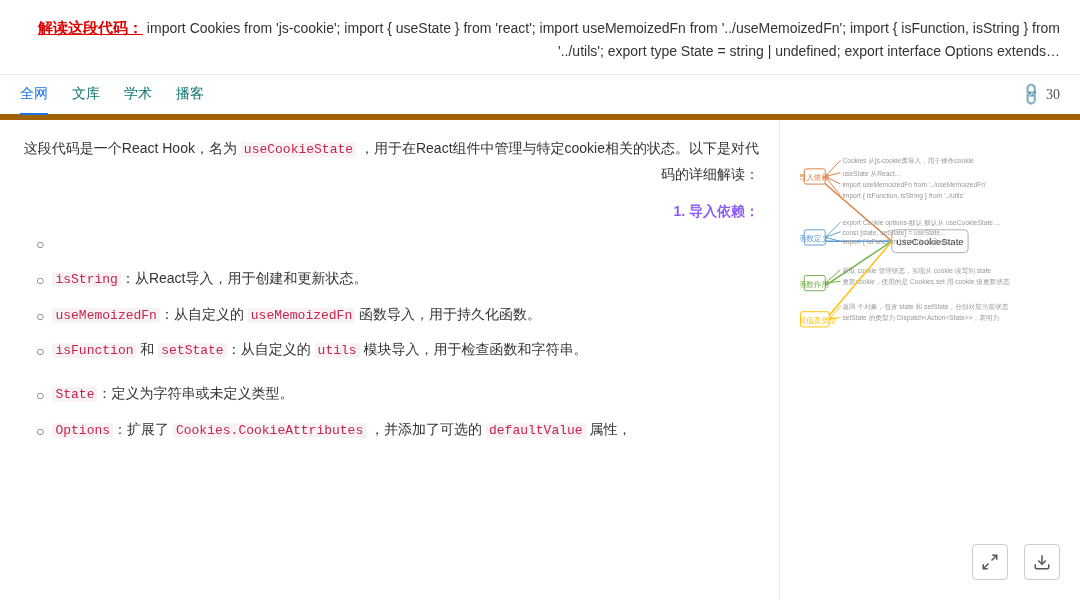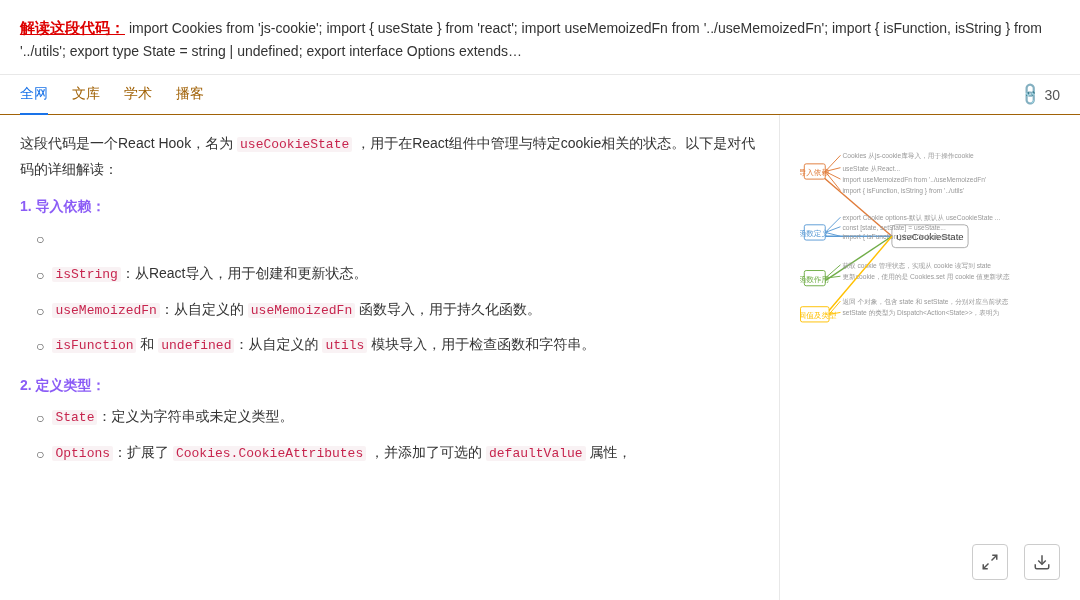--- a/index.html
+++ b/index.html
@@ -10,20 +10,21 @@
       background: #fff;
       width: 1080px;
       height: 600px;
       overflow: hidden;
     }
 
     .container {
       display: flex;
       flex-direction: column;
       height: 100%;
+      text-align: right;
     }
 
     
     .header {
       display: flex;
       align-items: flex-start;
       padding: 16px 20px 12px 20px;
       border-bottom: 1px solid #e8e8e8;
       gap: 10px;
     }
@@ -59,28 +60,29 @@
       justify-content: center;
       width: 28px;
       height: 28px;
     }
 
     
     .tabs {
       display: flex;
       align-items: center;
       padding: 0 20px;
-      border-bottom: 1px solid #a16207;
+      border-bottom: 6px solid #a16207;
       gap: 24px;
+      font-family: Liberation Serif, serif;
     }
 
     .tab {
       padding: 10px 0;
       font-size: 14px;
-      color: #a16207;
+      color: #0f766e;
       cursor: pointer;
       border-bottom: 2px solid transparent;
       margin-bottom: -1px;
     }
 
     .tab.active {
       color: #1a73e8;
       border-bottom: 2px solid #1a73e8;
       font-weight: 500;
     }
@@ -240,28 +242,25 @@
         <div class="list-item">
           <span class="bullet">○</span>
           <span><code>isString</code>：从React导入，用于创建和更新状态。</span>
         </div>
         <div class="list-item">
           <span class="bullet">○</span>
           <span><code>useMemoizedFn</code>：从自定义的 <code>useMemoizedFn</code> 函数导入，用于持久化函数。</span>
         </div>
         <div class="list-item">
           <span class="bullet">○</span>
-          <span><code>isFunction</code> 和 <code>undefined</code>：从自定义的 <code>utils</code> 模块导入，用于检查函数和字符串。</span>
+          <span><code>isFunction</code> 和 <code>setState</code>：从自定义的 <code>utils</code> 模块导入，用于检查函数和字符串。</span>
         </div>
       </div>
 
       <div class="section-block">
-        <div class="section-title">
-          2. 定义类型：
-        </div>
         <div class="list-item">
           <span class="bullet">○</span>
           <span><code>State</code>：定义为字符串或未定义类型。</span>
         </div>
         <div class="list-item">
           <span class="bullet">○</span>
           <span>
             <code>Options</code>：扩展了 <code>Cookies.CookieAttributes</code> ，并添加了可选的 <code>defaultValue</code> 属性，
             <br>
           </span>

